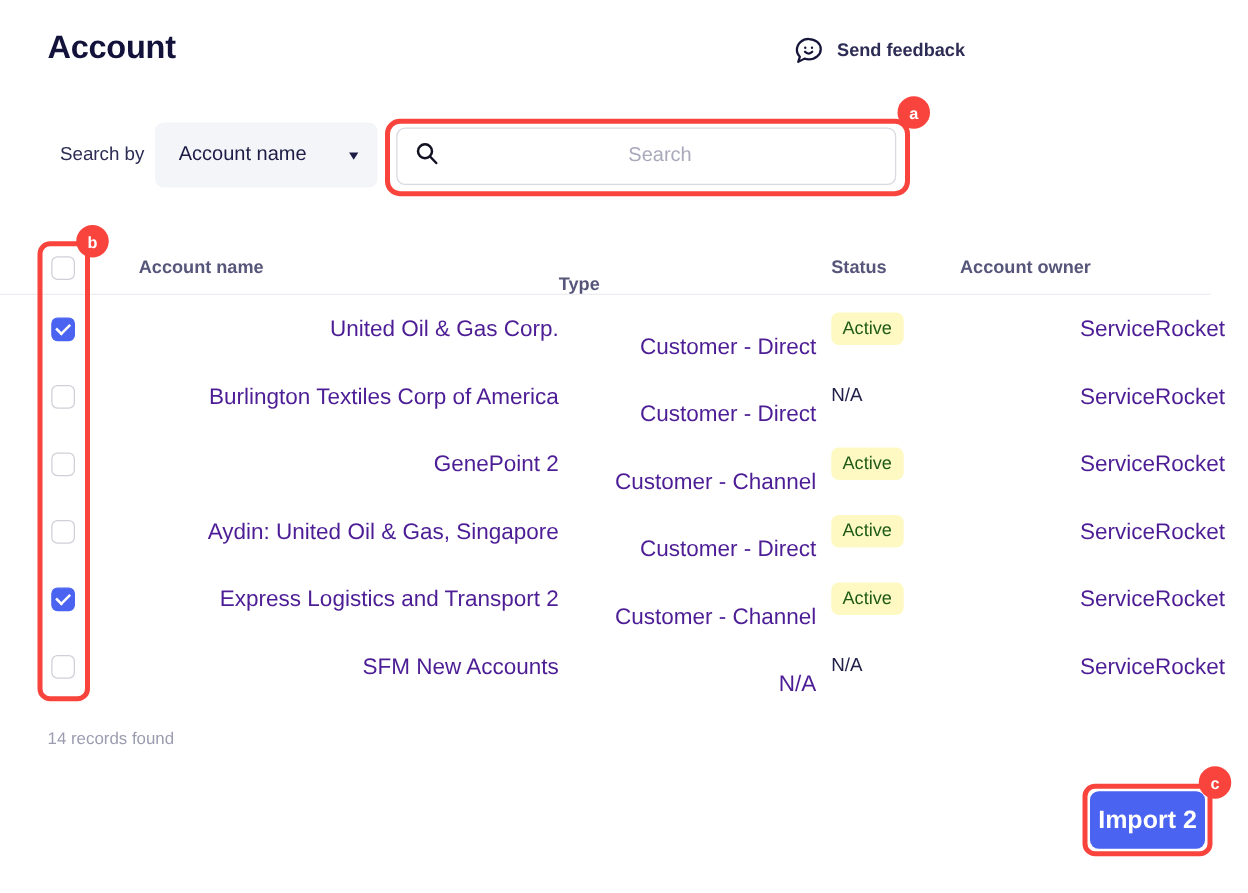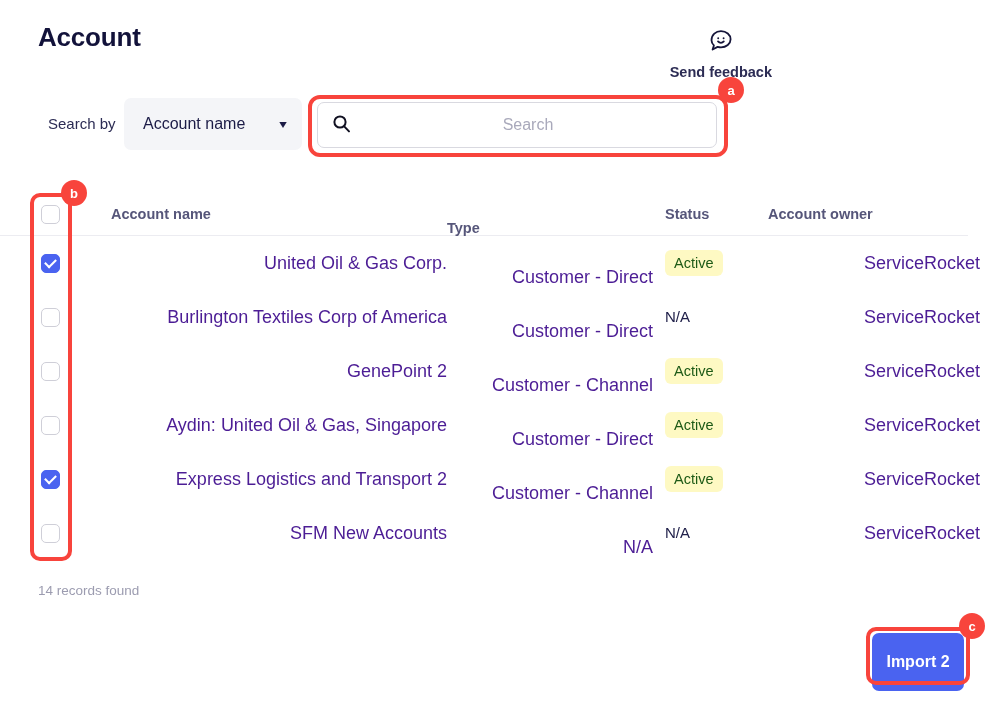--- a/index.html
+++ b/index.html
@@ -34,21 +34,20 @@
     letter-spacing: -0.2px;
   }
   .feedback-link {
     position: absolute;
     right: 30px;
     top: 28px;
     display: flex;
     align-items: center;
     gap: 10px;
     cursor: pointer;
-    flex-direction: column;
   }
   .feedback-icon {
     width: 26px;
     height: 26px;
     display: block;
   }
   .feedback-label {
     font-size: 14.5px;
     font-weight: bold;
     color: #2c2c54;
@@ -257,27 +256,27 @@
     left: 38px;
     top: 583px;
     font-size: 13.5px;
     color: #9c9cb0;
   }
   .import-button {
     position: absolute;
     left: 872px;
     top: 633px;
     width: 92px;
-    height: 58px;
+    height: 46px;
     background: #4a63f0;
     color: #ffffff;
     border: none;
     border-radius: 7px;
     font-family: "Liberation Sans", sans-serif;
-    font-size: 16px;
+    font-size: 20px;
     font-weight: bold;
     cursor: pointer;
   }
 </style>
 </head>
 <body>
 
 <div class="page-header">
   <div class="page-title">Account</div>
 

